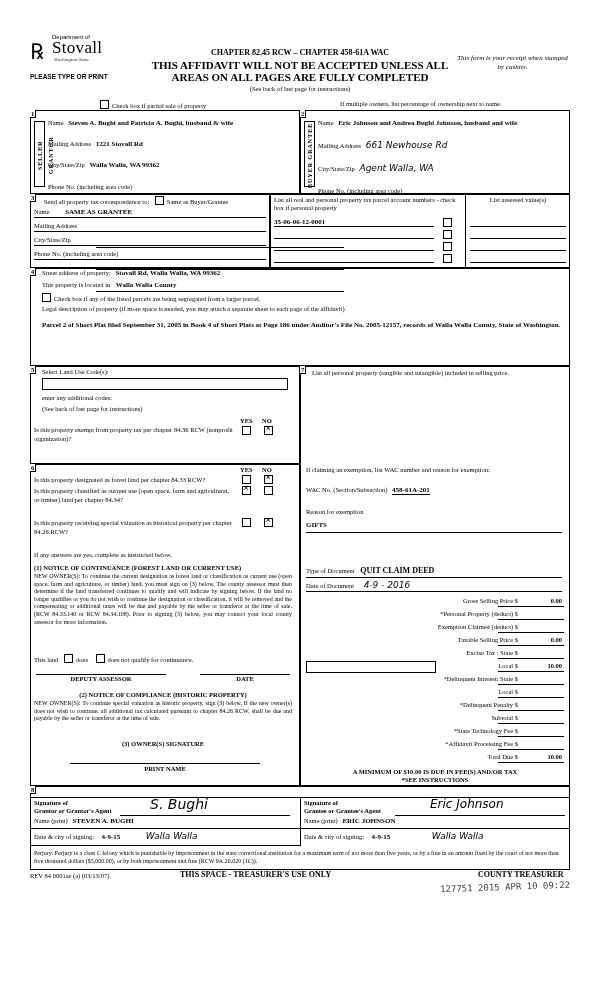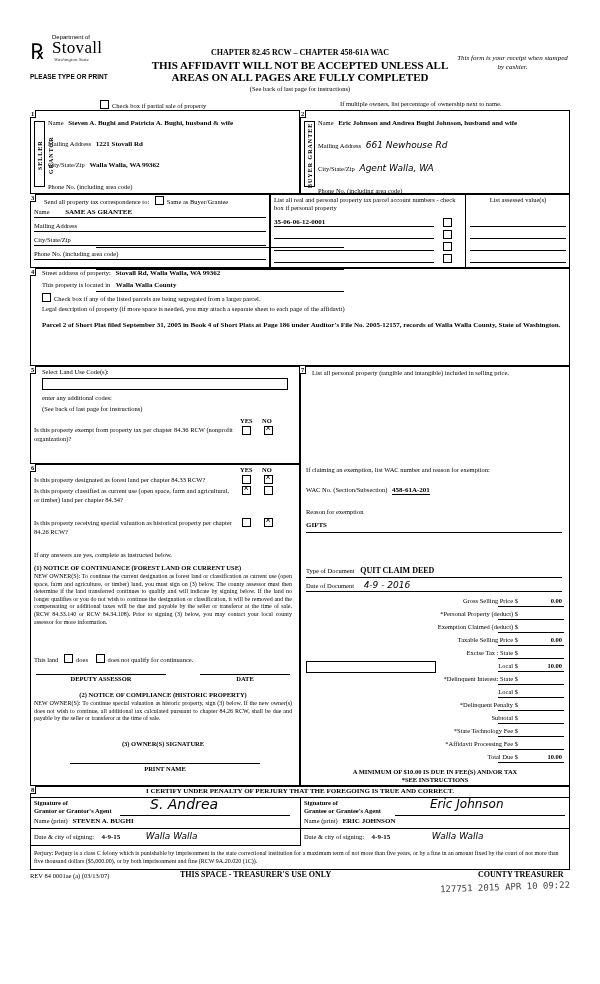--- a/index.html
+++ b/index.html
@@ -273,27 +273,26 @@
       <div style="position: absolute; left: 306px; top: 753px; width: 212px; text-align: right; font-size: 6.5px;">Total Due $</div>
       <div style="position: absolute; left: 500px; top: 753px; width: 62px; text-align: right; font-size: 6.5px; font-weight: bold;">10.00</div>
       <div class="line" style="position: absolute; left: 498px; top: 762px; width: 66px;"></div>
     </div>
 
   <div style="position:absolute;left:306px;top:768px;width:258px;text-align:center;font-size:6.5px;font-weight:bold;">A MINIMUM OF $10.00 IS DUE IN FEE(S) AND/OR TAX</div>
   <div style="position:absolute;left:306px;top:776px;width:258px;text-align:center;font-size:6.5px;font-weight:bold;">*SEE INSTRUCTIONS</div>
 
   <div class="box" style="left:30px;top:786px;width:540px;height:84px;"></div>
   <div class="secnum" style="left:30px;top:786px;">8</div>
-  <div style="position:absolute;left:30px;top:787px;width:540px;text-align:center;font-size:7px;font-weight:bold;">I CERTIFY UNDER PENALTY OF PERJURY THAT THE FOREGOING IS TRUE AND CORRECT.</div>
   <div class="line" style="left:30px;top:797px;width:540px;"></div>
   <div class="box" style="left:300px;top:797px;width:0;height:49px;border-width:0 0 0 1px;"></div>
 
   <div style="position:absolute;left:34px;top:799px;font-size:6.5px;font-weight:bold;">Signature of</div>
   <div style="position:absolute;left:34px;top:807px;font-size:6.5px;font-weight:bold;">Grantor or Grantor's Agent</div>
-  <div class="sig" style="position:absolute;left:150px;top:796px;font-size:14px;">S. Andrea</div>
+  <div class="sig" style="position:absolute;left:150px;top:796px;font-size:14px;">S. Bughi</div>
   <div class="line" style="left:120px;top:815px;width:170px;"></div>
   <div style="position:absolute;left:34px;top:817px;font-size:6.5px;">
     <span>Name (print)</span>
     <span class="val" style="margin-left:3px;text-align:right;">STEVEN A. BUGHI</span>
   </div>
   <div class="line" style="left:30px;top:828px;width:270px;"></div>
   <div style="position:absolute;left:34px;top:831px;font-size:6.5px;">
     <span>Date &amp; city of signing:</span>
     <span class="val" style="margin-left:6px;">4-9-15</span>
     <span class="hw" style="margin-left:24px;font-size:9px;">Walla Walla</span>

